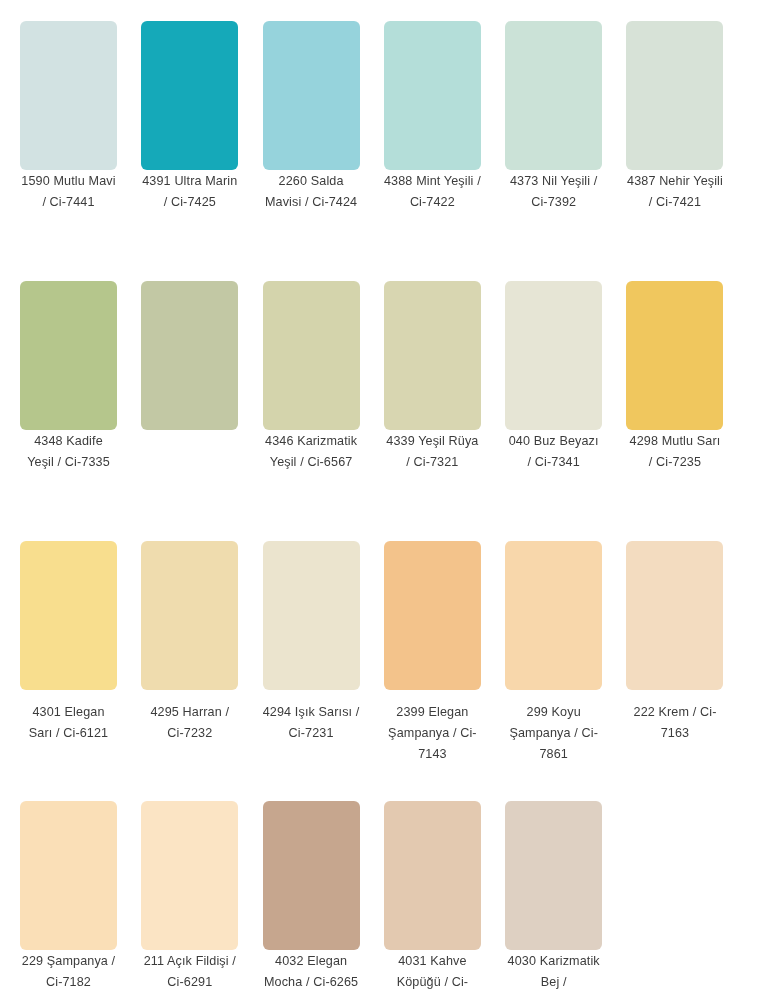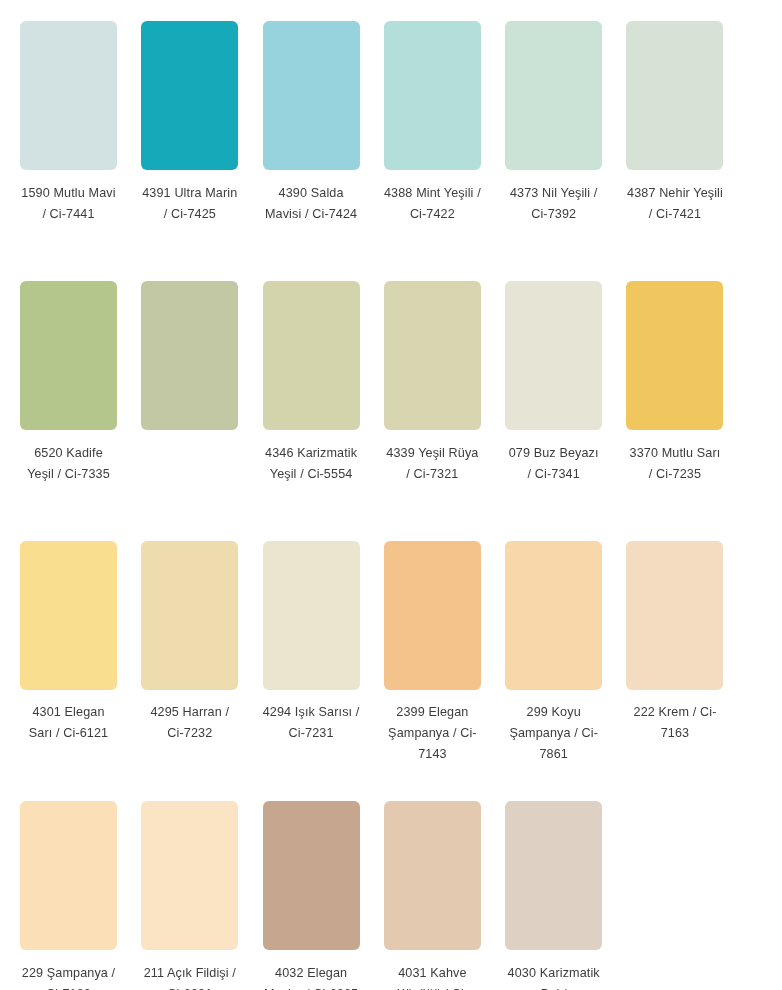--- a/index.html
+++ b/index.html
@@ -36,21 +36,21 @@
 
   .swatch-chip {
     width: 97px;
     height: 149px;
     border-radius: 6px;
     display: block;
     flex: none;
   }
 
   .swatch-label {
-    margin-top: 13px;
+    margin-top: 1px;
     width: 100%;
     text-align: center;
     font-size: 12.6px;
     line-height: 21px;
     color: #3c3c3c;
     letter-spacing: 0.01em;
     word-break: break-word;
   }
 
   
@@ -65,56 +65,56 @@
     <div class="swatch-card">
       <div class="swatch-chip" style="background: rgb(210, 226, 226);"></div>
       <div class="swatch-label">1590 Mutlu Mavi / Ci-7441</div>
     </div>
     <div class="swatch-card">
       <div class="swatch-chip" style="background: rgb(21, 169, 185);"></div>
       <div class="swatch-label">4391 Ultra Marin / Ci-7425</div>
     </div>
     <div class="swatch-card">
       <div class="swatch-chip" style="background: rgb(150, 211, 220);"></div>
-      <div class="swatch-label">4390 Salda Mavisi / Ci-7424</div>
+      <div class="swatch-label">2260 Salda Mavisi / Ci-7424</div>
     </div>
     <div class="swatch-card">
       <div class="swatch-chip" style="background: rgb(180, 222, 217);"></div>
       <div class="swatch-label">4388 Mint Yeşili / Ci-7422</div>
     </div>
     <div class="swatch-card">
       <div class="swatch-chip" style="background: rgb(203, 226, 215);"></div>
       <div class="swatch-label">4373 Nil Yeşili / Ci-7392</div>
     </div>
     <div class="swatch-card">
       <div class="swatch-chip" style="background: rgb(215, 226, 215);"></div>
       <div class="swatch-label">4387 Nehir Yeşili / Ci-7421</div>
     </div>
     <div class="swatch-card">
       <div class="swatch-chip" style="background: rgb(181, 198, 140);"></div>
-      <div class="swatch-label">6520 Kadife Yeşil / Ci-7335</div>
+      <div class="swatch-label">4348 Kadife Yeşil / Ci-7335</div>
     </div>
     <div class="swatch-card">
       <div class="swatch-chip" style="background: rgb(194, 200, 164);"></div>
     </div>
     <div class="swatch-card">
       <div class="swatch-chip" style="background: rgb(212, 212, 172);"></div>
-      <div class="swatch-label">4346 Karizmatik Yeşil / Ci-5554</div>
+      <div class="swatch-label">4346 Karizmatik Yeşil / Ci-6567</div>
     </div>
     <div class="swatch-card">
       <div class="swatch-chip" style="background: rgb(216, 214, 177);"></div>
       <div class="swatch-label">4339 Yeşil Rüya / Ci-7321</div>
     </div>
     <div class="swatch-card">
       <div class="swatch-chip" style="background: rgb(230, 229, 213);"></div>
-      <div class="swatch-label">079 Buz Beyazı / Ci-7341</div>
+      <div class="swatch-label">040 Buz Beyazı / Ci-7341</div>
     </div>
     <div class="swatch-card">
       <div class="swatch-chip" style="background: rgb(240, 199, 94);"></div>
-      <div class="swatch-label">3370 Mutlu Sarı / Ci-7235</div>
+      <div class="swatch-label">4298 Mutlu Sarı / Ci-7235</div>
     </div>
     <div class="swatch-card">
       <div class="swatch-chip" style="background: rgb(248, 222, 142);"></div>
       <div class="swatch-label">4301 Elegan Sarı / Ci-6121</div>
     </div>
     <div class="swatch-card">
       <div class="swatch-chip" style="background: rgb(239, 220, 174);"></div>
       <div class="swatch-label">4295 Harran / Ci-7232</div>
     </div>
     <div class="swatch-card">

